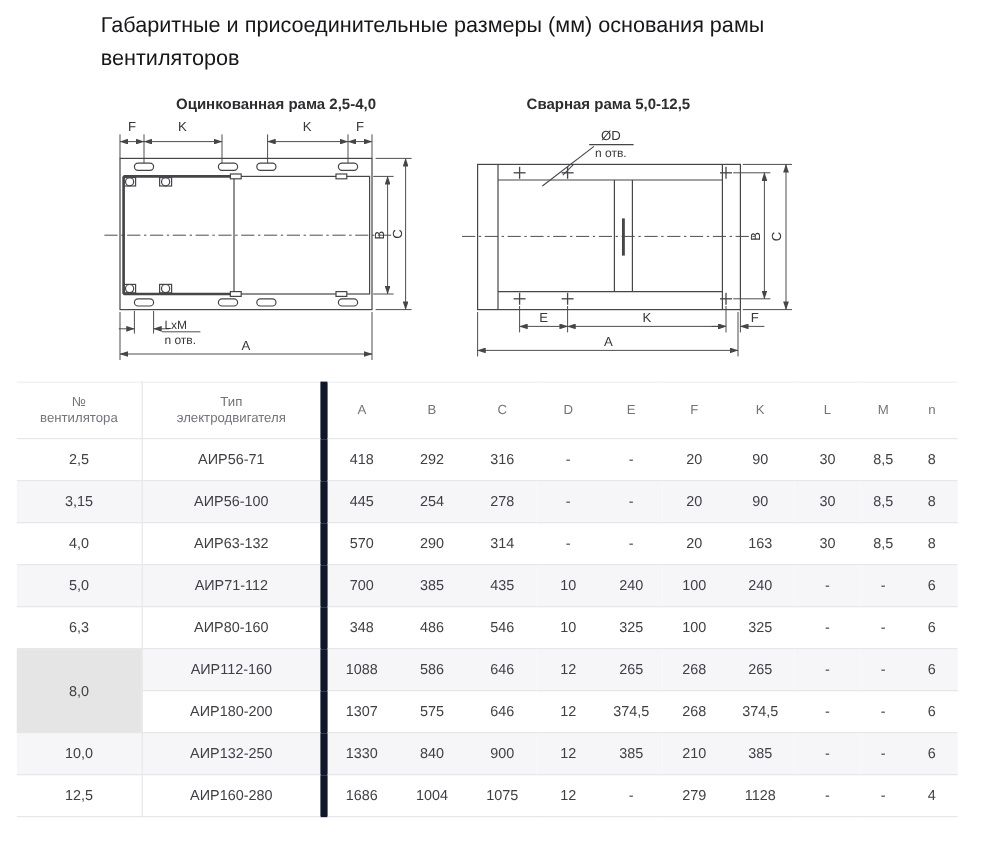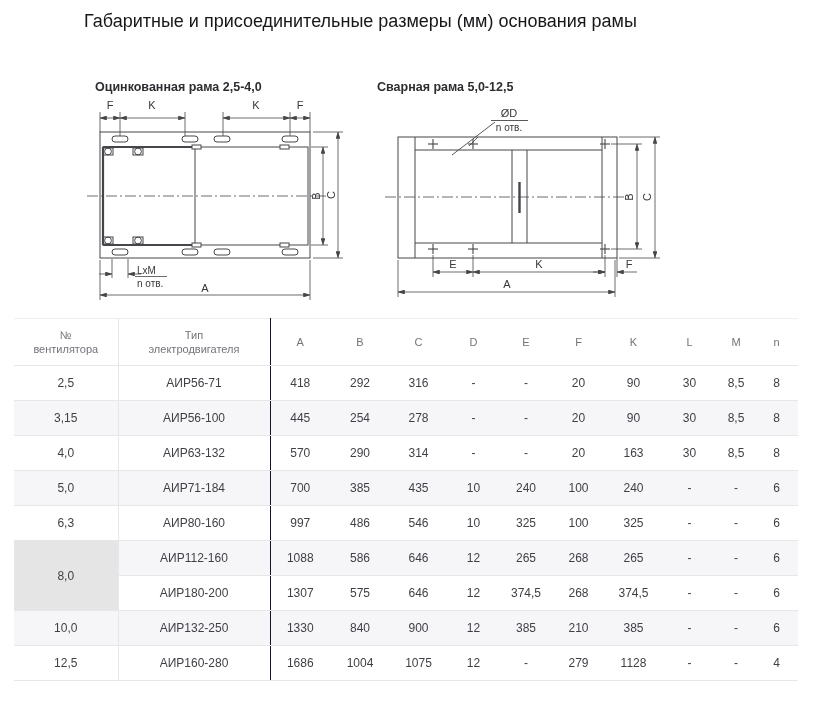--- a/index.html
+++ b/index.html
@@ -2,47 +2,48 @@
 <html><head>
 <meta charset="utf-8">
 <style>
   html,body{margin:0;padding:0;background:#ffffff;}
   body{width:818px;height:702px;position:relative;overflow:hidden;
        font-family:"Liberation Sans", sans-serif;}
   .page-title{position:absolute;left:84px;top:8px;width:700px;margin:0;
        font-size:18px;line-height:27px;font-weight:400;color:#17171a;}
   .page-title span{display:block;}
   .draw-title{position:absolute;top:80px;font-size:12.5px;font-weight:600;
-       color:#2d2d31;text-align:left;}
+       color:#2d2d31;text-align:center;}
   #dt-left{left:95px;width:270px;}
   #dt-right{left:377px;width:260px;}
   svg{position:absolute;overflow:visible;}
   #svg-left{left:75px;top:95px;}
   #svg-right{left:385px;top:95px;}
   svg text{font-family:"Liberation Sans",sans-serif;font-size:11px;fill:#38383c;}
   svg .frac{font-size:10px;}
   
   table{position:absolute;left:14px;top:318px;width:784px;border-collapse:collapse;
        table-layout:fixed;font-size:12px;color:#3f3f46;}
   th{font-size:11px;font-weight:400;color:#73737c;border-top:1px solid #efeff2;}
   th,td{text-align:center;vertical-align:middle;padding:0;
        border-bottom:1px solid #e7e7ea;}
   thead tr{height:47px;}
   tbody tr{height:35px;}
   tr.stripe{background:#f6f6f8;}
   td.merged{background:#e5e5e5;}
   .num-cell,.col1h{border-right:1px solid #e7e7ea;}
-  .type-cell,.col2h{border-right:1px solid #0f172a;}
+  .type-cell,.col2h{border-right:6px solid #0f172a;}
   th span{display:block;line-height:14px;}
 </style>
 </head>
 <body>
 
 <h1 class="page-title">
   <span>Габаритные и присоединительные размеры (мм) основания рамы</span>
+  <span>вентиляторов</span>
 </h1>
 
 <div class="draw-title" id="dt-left">Оцинкованная рама 2,5-4,0</div>
 <div class="draw-title" id="dt-right">Сварная рама 5,0-12,5</div>
 
 <svg id="svg-left" width="285" height="215" viewBox="0 0 285 215">
   <defs>
     <marker id="ar" markerWidth="9" markerHeight="6" refX="8.5" refY="3" orient="auto-start-reverse">
       <path d="M0,0 L9,3 L0,6 Z" fill="#46464a"></path>
     </marker>
@@ -291,36 +292,36 @@
         <td>-</td>
         <td>-</td>
         <td>20</td>
         <td>163</td>
         <td>30</td>
         <td>8,5</td>
         <td>8</td>
       </tr>
       <tr class="stripe">
         <td class="num-cell">5,0</td>
-        <td class="type-cell">АИР71-184</td>
+        <td class="type-cell">АИР71-112</td>
         <td>700</td>
         <td>385</td>
         <td>435</td>
         <td>10</td>
         <td>240</td>
         <td>100</td>
         <td>240</td>
         <td>-</td>
         <td>-</td>
         <td>6</td>
       </tr>
       <tr>
         <td class="num-cell">6,3</td>
         <td class="type-cell">АИР80-160</td>
-        <td>997</td>
+        <td>348</td>
         <td>486</td>
         <td>546</td>
         <td>10</td>
         <td>325</td>
         <td>100</td>
         <td>325</td>
         <td>-</td>
         <td>-</td>
         <td>6</td>
       </tr>

